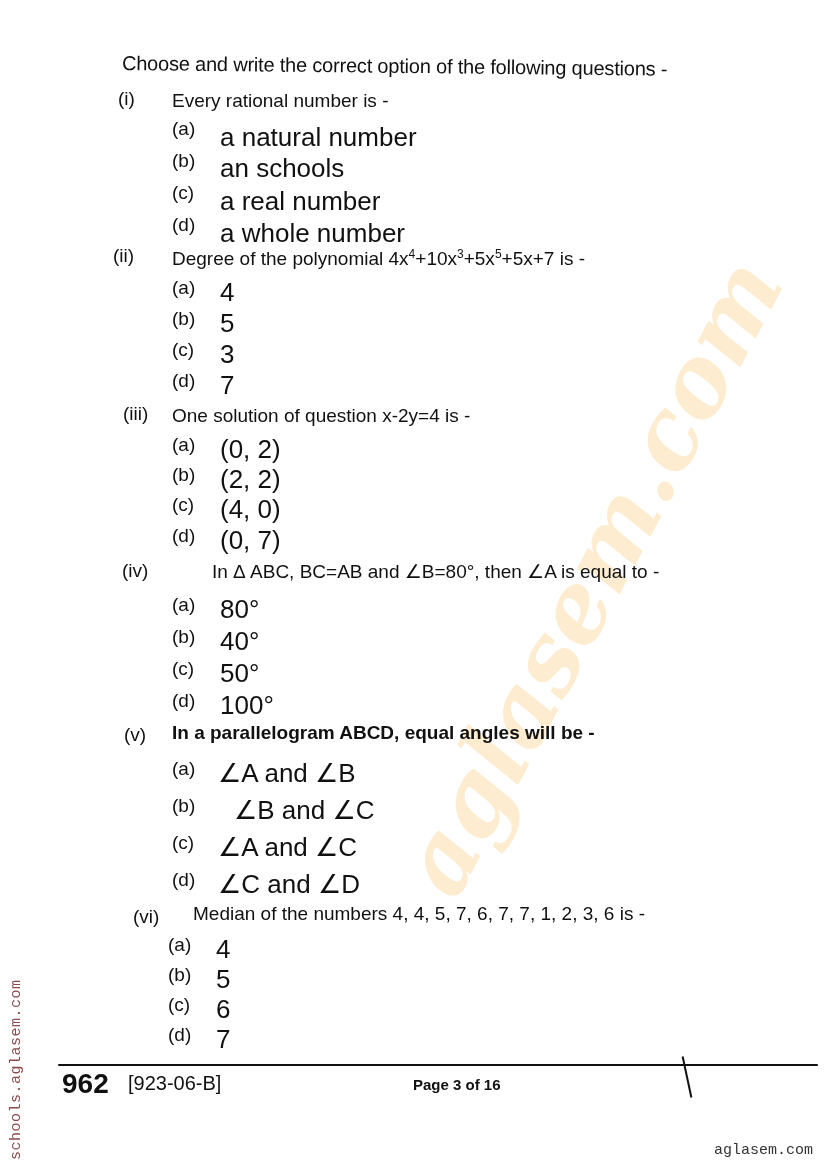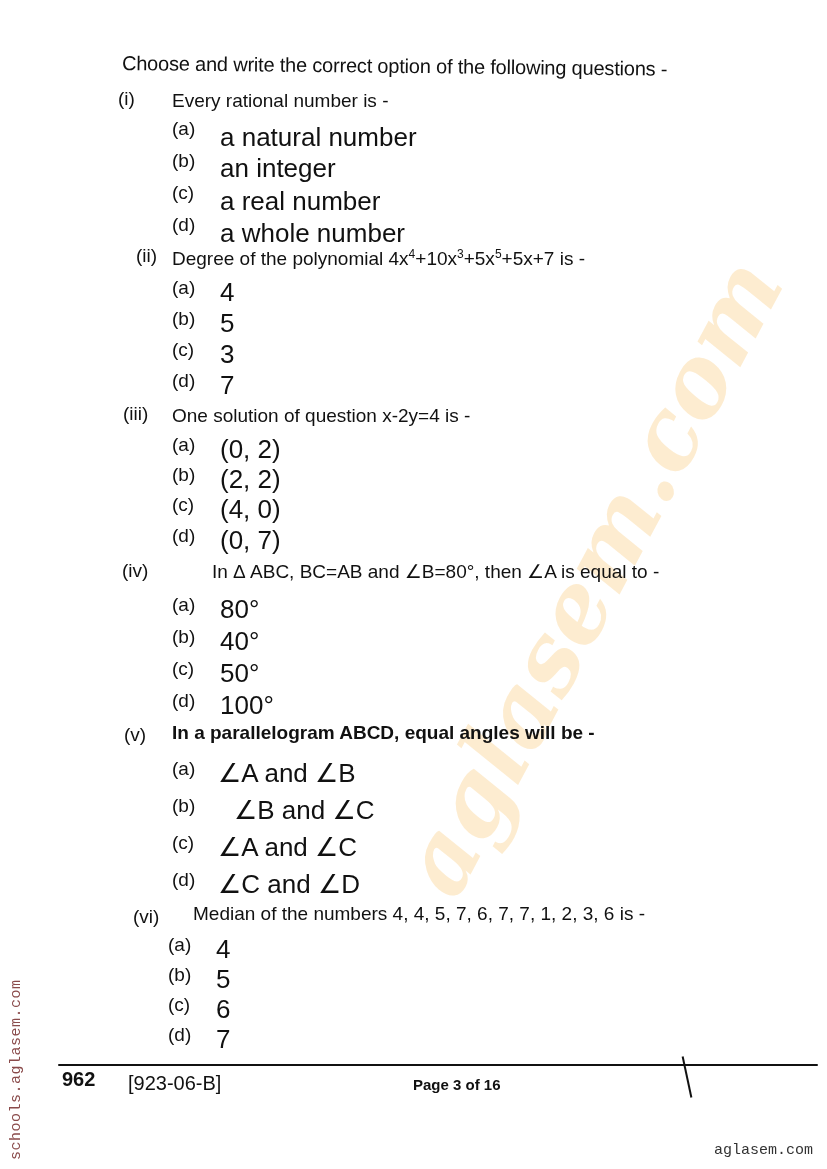--- a/index.html
+++ b/index.html
@@ -30,21 +30,21 @@
     color: rgba(250, 200, 120, 0.35);
     transform: rotate(-62deg); transform-origin: center;
     white-space: nowrap; pointer-events: none;
     font-family: "DejaVu Serif", serif;
   }
   .footer-rule {
     position: absolute; left: 58px; top: 1064px; width: 760px; height: 2px;
     background: #111; border-radius: 2px;
   }
   .footer-code {
-    position: absolute; left: 62px; top: 1068px; font-size: 20px; font-weight: bold;
+    position: absolute; left: 62px; top: 1068px; font-size: 28px; font-weight: bold;
   }
   .footer-code-sub {
     position: absolute; left: 128px; top: 1072px; font-size: 20px;
   }
   .footer-page {
     position: absolute; left: 413px; top: 1076px; font-size: 15px; font-weight: bold;
   }
   .side-watermark {
     position: absolute; left: 8px; top: 1160px;
     transform: rotate(-90deg); transform-origin: left top;
@@ -72,33 +72,33 @@
   <div class="question" style="top:88px;">
     <span class="q-num" style="left:118px;top:0;">(i)</span>
     <span class="q-text" style="top:2px;">Every rational number is -</span>
   </div>
   <div class="opt" style="top:118px;">
       <span class="opt-label">(a)</span>
       <span class="opt-text" style="top:4px;">a natural number</span>
     </div>
   <div class="opt" style="top:150px;">
       <span class="opt-label">(b)</span>
-      <span class="opt-text" style="top:3px;">an integer</span>
+      <span class="opt-text" style="top:3px;">an schools</span>
     </div>
   <div class="opt" style="top:182px;">
       <span class="opt-label">(c)</span>
       <span class="opt-text" style="top:4px;">a real number</span>
     </div>
   <div class="opt" style="top:214px;">
       <span class="opt-label">(d)</span>
       <span class="opt-text" style="top:4px;">a whole number</span>
     </div>
 
   <div class="question" style="top:245px;">
-    <span class="q-num" style="left:136px;top:0;text-align:right;">(ii)</span>
+    <span class="q-num" style="left:113px;top:0;text-align:right;">(ii)</span>
     <span class="q-text" style="top:2px;"><span>Degree of the polynomial </span><span>4x</span><sup>4</sup><span>+10x</span><sup>3</sup><span>+5x</span><sup>5</sup><span>+5x+7</span><span> is -</span></span>
   </div>
   <div class="opt" style="top:277px;">
       <span class="opt-label">(a)</span>
       <span class="opt-text">4</span>
     </div>
   <div class="opt" style="top:308px;">
       <span class="opt-label">(b)</span>
       <span class="opt-text">5</span>
     </div>

